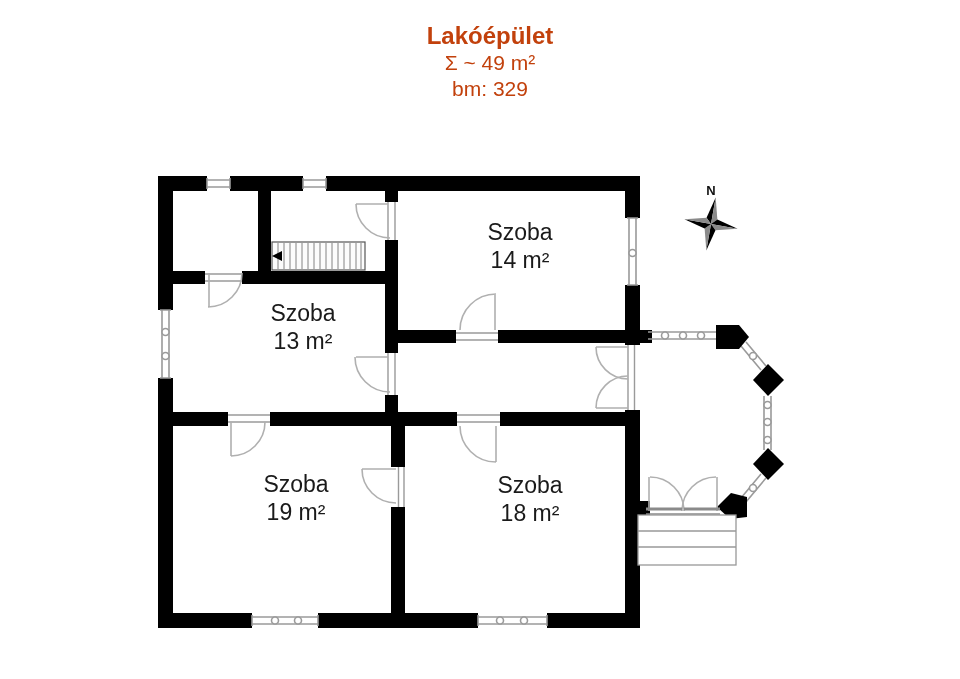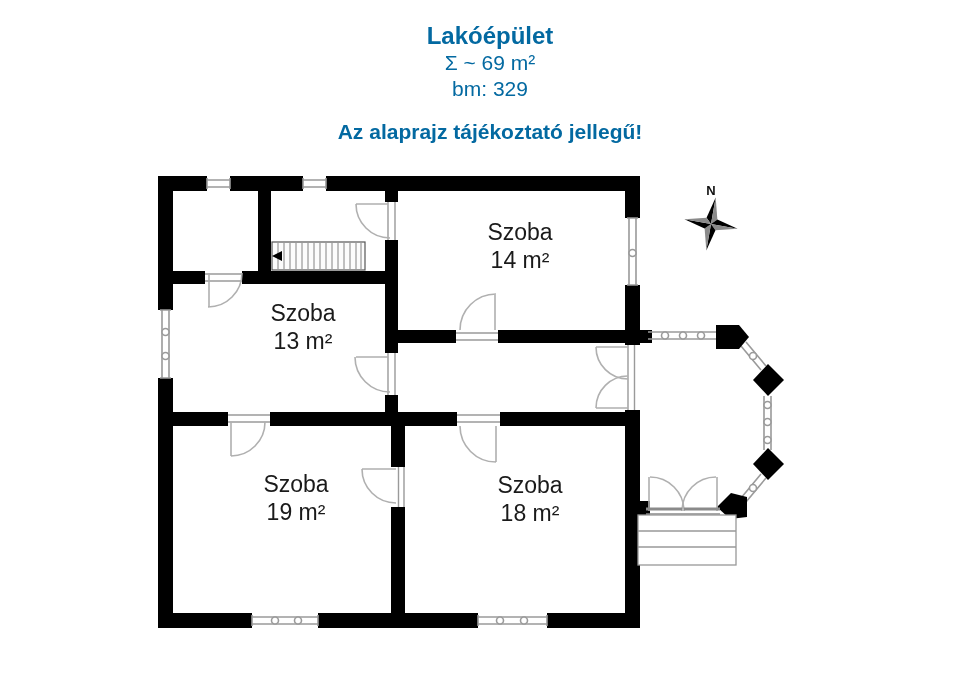--- a/index.html
+++ b/index.html
@@ -1,18 +1,18 @@
 <!DOCTYPE html>
 <html><head>
 <meta charset="utf-8">
 <style>
   html,body{margin:0;padding:0;background:#fff;}
   .canvas{
     position:relative;width:960px;height:679px;background:#ffffff;
-    font-family:"Liberation Sans","DejaVu Sans",sans-serif;color:#0369a1;overflow:hidden;
+    font-family:"Liberation Sans","DejaVu Sans",sans-serif;color:#c2410c;overflow:hidden;
   }
   .header{
     position:absolute;top:22px;left:20px;width:940px;text-align:center;
   }
   .header .title{font-size:24px;font-weight:600;line-height:28px;}
   .header .sub{font-size:21px;font-weight:500;line-height:26px;}
   .header .note{font-size:21px;font-weight:600;line-height:26px;margin-top:17px;}
   svg text.room{
     font-family:"Liberation Sans","DejaVu Sans",sans-serif;
     font-size:23px;font-weight:500;fill:#1a1a1a;text-anchor:middle;
@@ -22,23 +22,22 @@
     font-size:13px;font-weight:700;fill:#111;text-anchor:middle;
   }
 </style>
 </head>
 <body>
 
 <div class="canvas">
 
   <div class="header">
     <div class="title">Lakóépület</div>
-    <div class="sub">Σ ~ 69 m²</div>
+    <div class="sub">Σ ~ 49 m²</div>
     <div class="sub">bm: 329</div>
-    <div class="note">Az alaprajz tájékoztató jellegű!</div>
   </div>
 
   <svg width="960" height="679" viewBox="0 0 960 679">
 
     <g fill="#000">
 
       <rect x="158" y="176" width="49" height="15"></rect>
       <rect x="230" y="176" width="73" height="15"></rect>
       <rect x="326" y="176" width="314" height="15"></rect>
 

